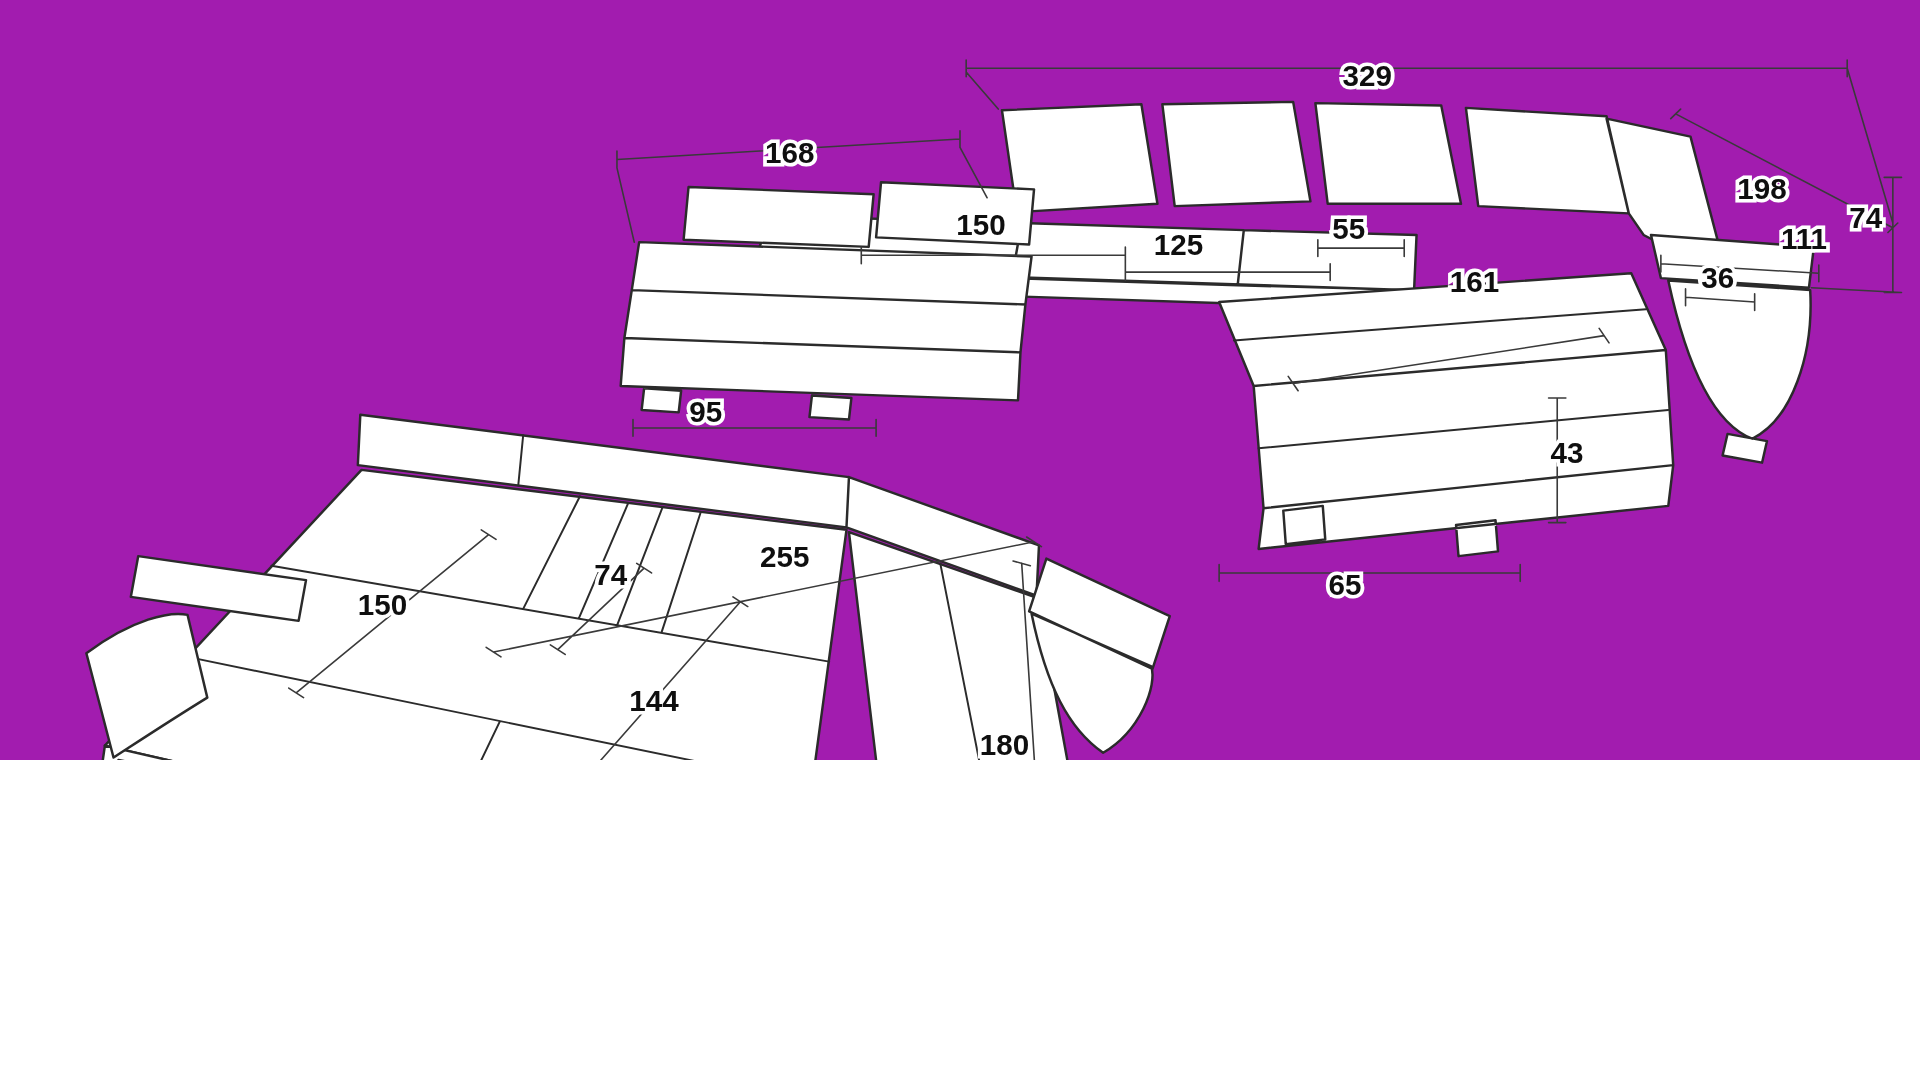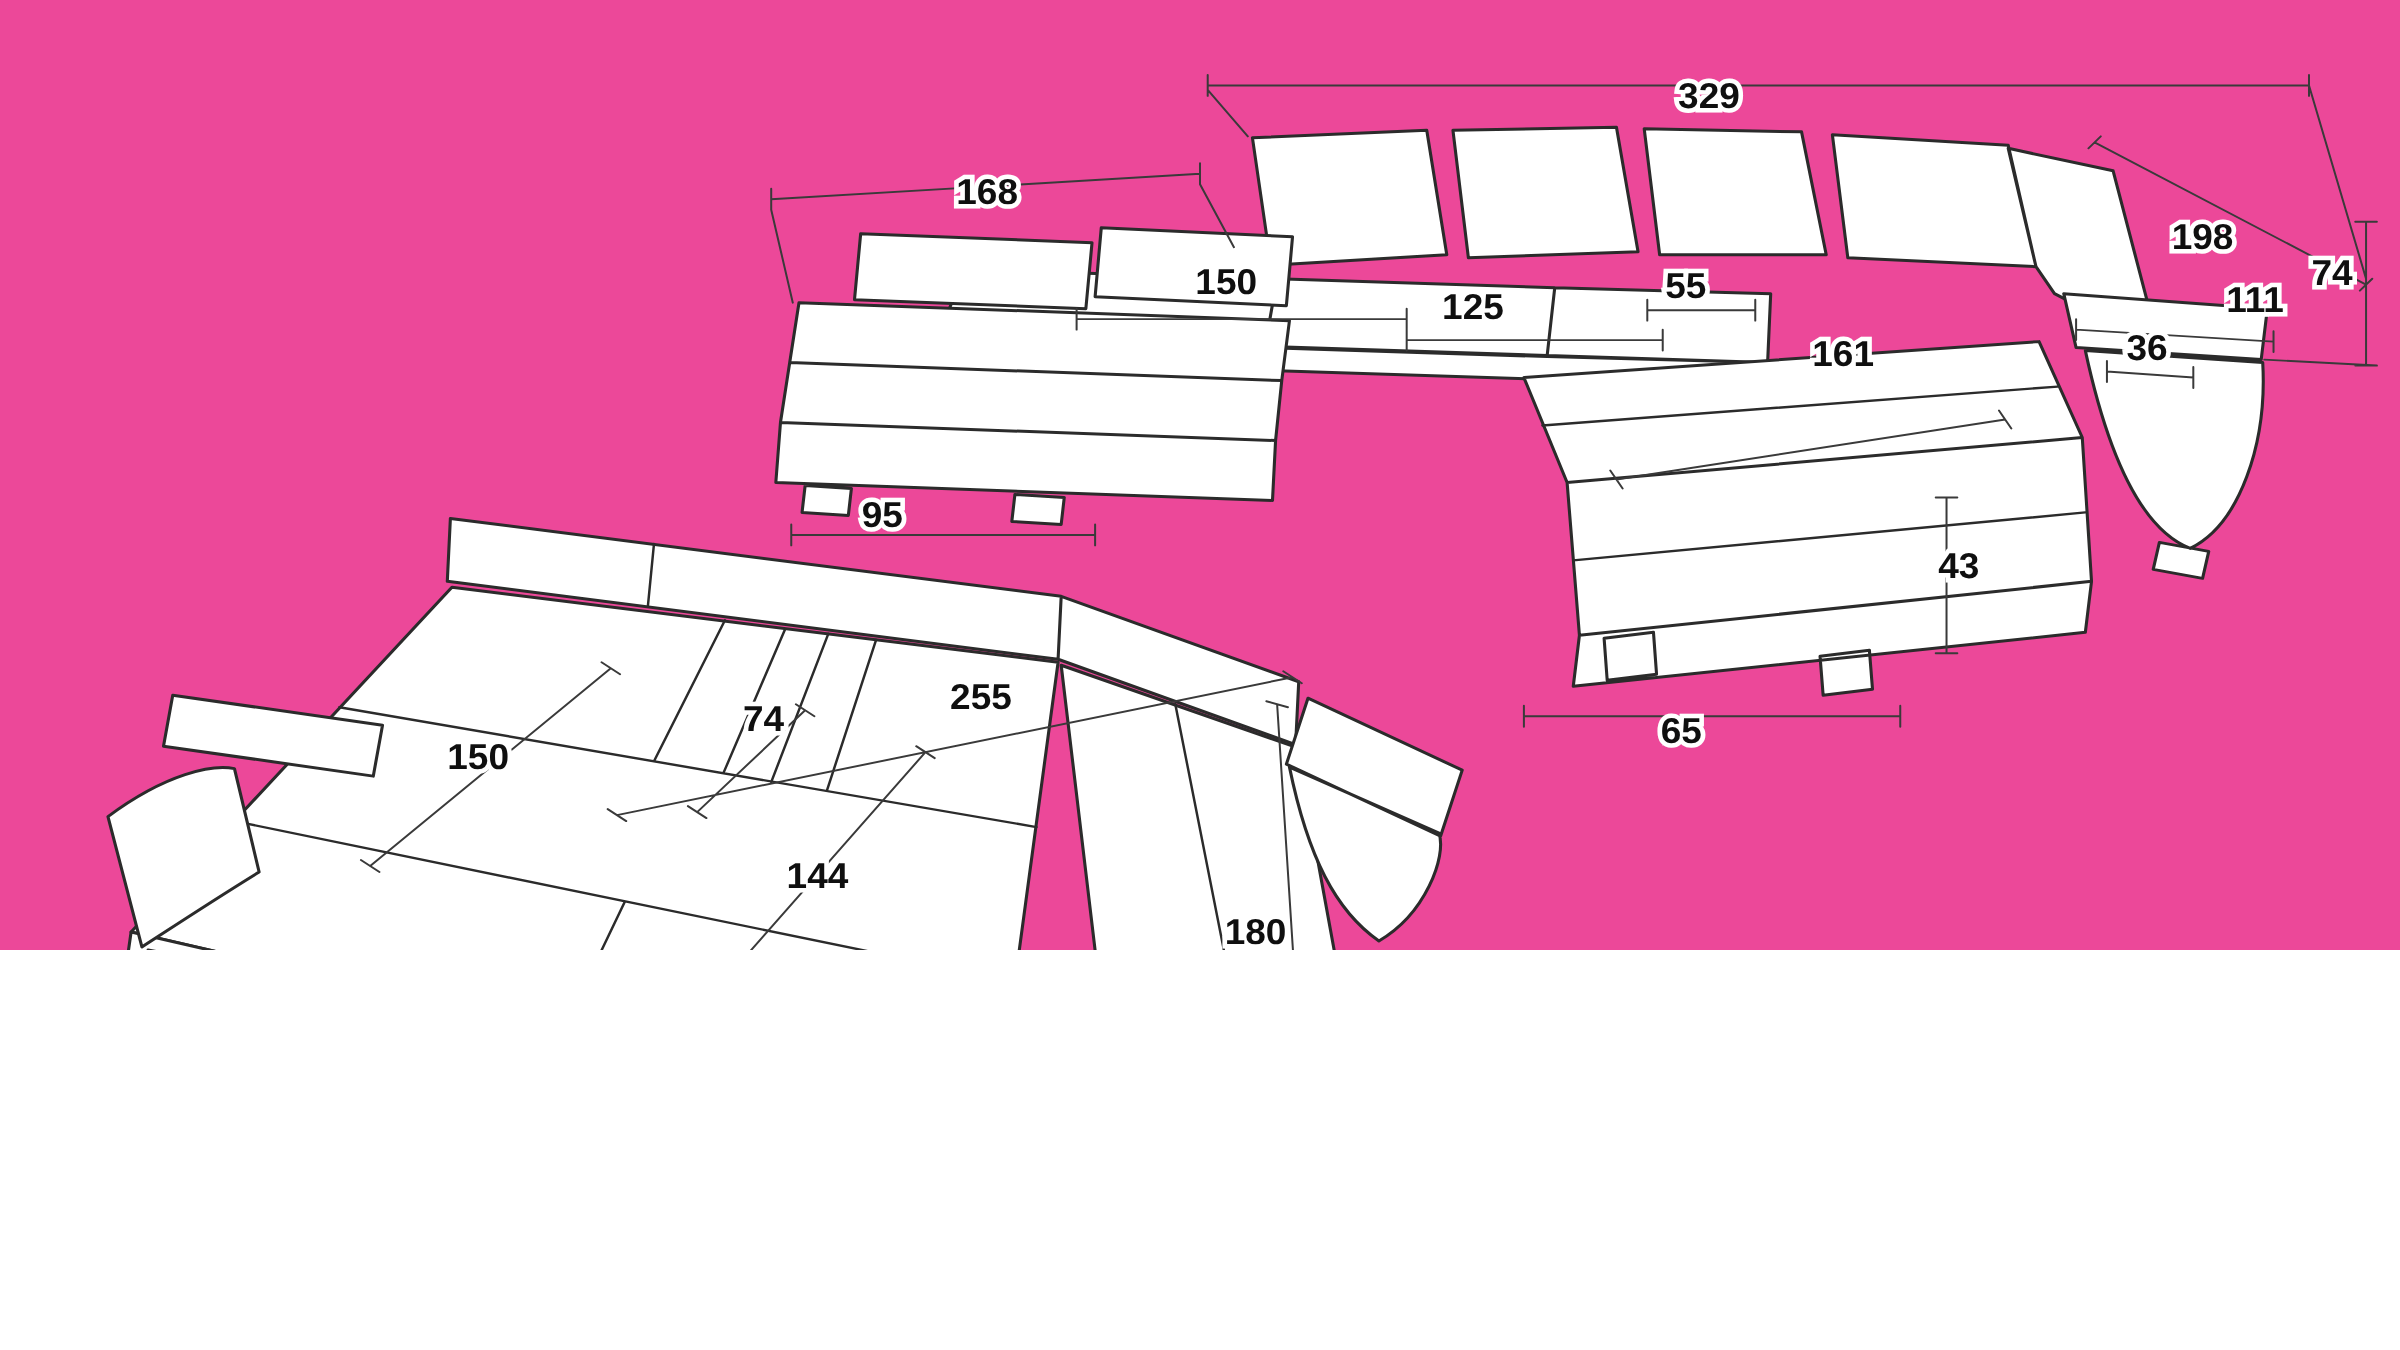--- a/index.html
+++ b/index.html
@@ -1,16 +1,16 @@
 <!DOCTYPE html>
 <html><head>
 <meta charset="utf-8">
 <style>
   html,body{margin:0;padding:0;background:#ffffff;}
-  .stage{position:relative;width:1920px;height:760px;background:#ec4899;overflow:hidden;}
+  .stage{position:relative;width:1920px;height:760px;background:#a21caf;overflow:hidden;}
   svg{display:block;}
   .shape{fill:#ffffff;stroke:#2b2b2b;stroke-width:2;stroke-linejoin:round;stroke-linecap:round;}
   .detail{fill:none;stroke:#2b2b2b;stroke-width:1.6;stroke-linejoin:round;stroke-linecap:round;}
   .dim{fill:none;stroke:#3a3a3a;stroke-width:1.3;stroke-linecap:round;}
   .lbl{font-family:"Liberation Sans",sans-serif;font-weight:bold;font-size:24px;fill:#0f0f0f;
        stroke:#ffffff;stroke-width:6px;paint-order:stroke;text-anchor:middle;}
 </style>
 </head>
 <body>
 

